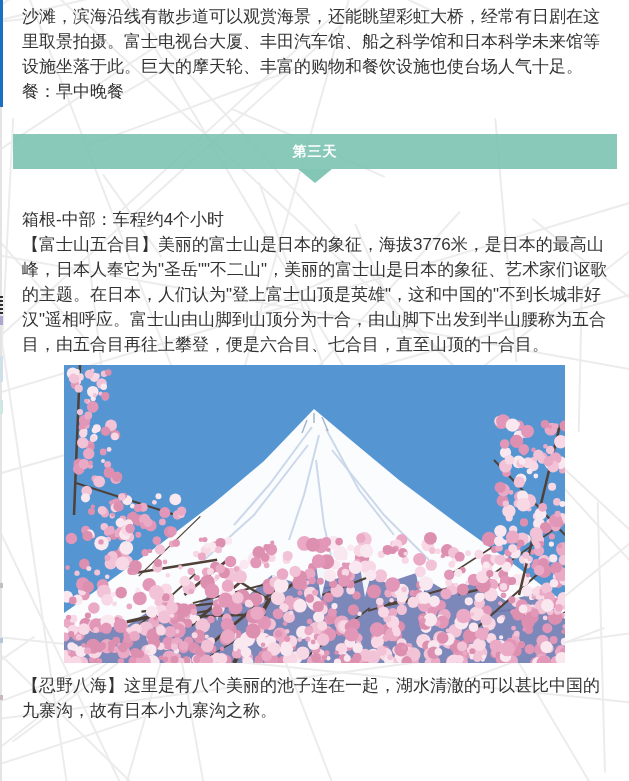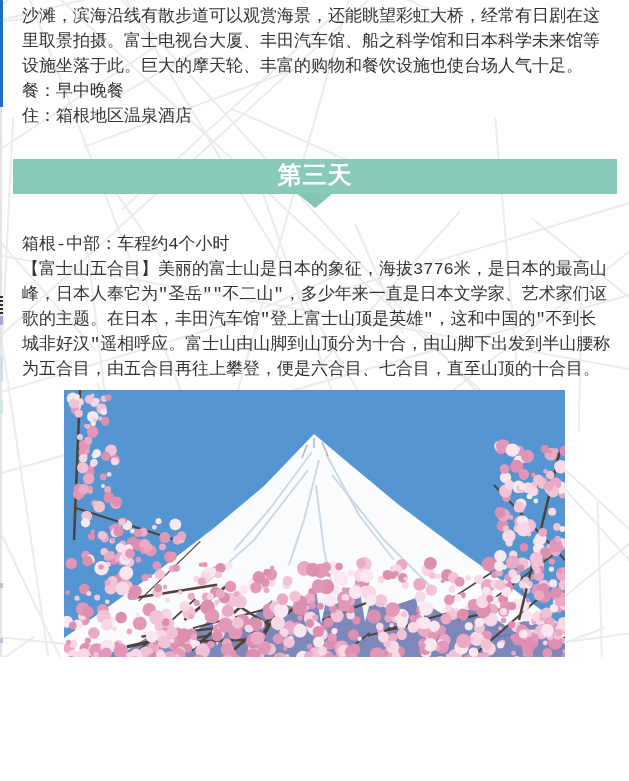--- a/index.html
+++ b/index.html
@@ -1,37 +1,37 @@
 <!DOCTYPE html>
 <html><head>
 <meta charset="utf-8">
 <style>
   html,body{margin:0;padding:0;}
   .page{
-    position:relative;width:629px;height:657px;overflow:hidden;background:#fff;
-    font-family:Liberation Mono, monospace;color:#333;
+    position:relative;width:629px;height:781px;overflow:hidden;background:#fff;
+    font-family:Liberation Sans, sans-serif;color:#333;
   }
   #map-bg{position:absolute;left:0;top:0;width:629px;height:781px;z-index:0;}
   #map-lines line{stroke:#ececec;stroke-width:2;stroke-linecap:round;}
   .left-edge{position:absolute;left:0;top:0;width:4px;height:781px;z-index:3;}
   .left-accent{position:absolute;left:0;top:0;width:3px;height:107px;background:#1a6fc0;}
   .left-rule{position:absolute;left:0;top:107px;width:2px;height:674px;background:#e4e4e4;}
   .tick{position:absolute;left:0;width:3px;}
   .tick-dashes{top:296px;height:18px;background:repeating-linear-gradient(to bottom,#2e2e2e 0 2px,transparent 2px 4px);}
   .tick-lav{top:316px;height:9px;background:#a9a9d0;}
   .tick-blue{top:356px;height:26px;background:#cfe0ea;}
   .tick-teal{top:400px;height:14px;background:#cfe7e2;}
   .tick-g1{top:583px;height:5px;background:#c0c0c0;}
   .tick-g2{top:638px;height:5px;background:#b5c4d6;}
   .tick-g3{top:695px;height:5px;background:#c9b8c2;}
   .content{position:absolute;left:0;top:0;width:629px;z-index:2;padding:4px 0 0 0;}
   .para{margin:0 17px 0 22px;font-size:17px;line-height:25px;color:#333;}
   .day-banner{
     margin:30px 12px 0 13px;height:35px;line-height:35px;text-align:center;
-    background:rgba(118,192,174,0.86);color:#fff;font-size:24px;font-weight:bold;
+    background:rgba(118,192,174,0.86);color:#fff;font-size:14px;font-weight:bold;
     letter-spacing:1px;
   }
   .banner-arrow{
     width:0;height:0;margin:0 auto;
     border-left:17px solid transparent;border-right:17px solid transparent;
     border-top:14px solid rgba(118,192,174,0.9);
   }
   .route{margin-top:24px;}
   .photo{display:block;width:501px;height:298px;margin:8px auto 0 auto;}
   .photo svg{display:block;width:501px;height:298px;}
@@ -148,29 +148,28 @@
     <div class="tick tick-teal"></div>
     <div class="tick tick-g1"></div>
     <div class="tick tick-g2"></div>
     <div class="tick tick-g3"></div>
   </div>
 
   <div class="content">
 
     <p class="para">沙滩，滨海沿线有散步道可以观赏海景，还能眺望彩虹大桥，经常有日剧在这里取景拍摄。富士电视台大厦、丰田汽车馆、船之科学馆和日本科学未来馆等设施坐落于此。巨大的摩天轮、丰富的购物和餐饮设施也使台场人气十足。</p>
     <p class="para">餐：早中晚餐</p>
-    <p class="para">住：箱根地区温泉酒店</p>
 
     <div class="day-banner">
       <span>第三天</span>
     </div>
     <div class="banner-arrow"></div>
 
     <p class="para route">箱根-中部：车程约4个小时</p>
-    <p class="para">【富士山五合目】美丽的富士山是日本的象征，海拔3776米，是日本的最高山峰，日本人奉它为"圣岳""不二山"，多少年来一直是日本文学家、艺术家们讴歌的主题。在日本，丰田汽车馆"登上富士山顶是英雄"，这和中国的"不到长城非好汉"遥相呼应。富士山由山脚到山顶分为十合，由山脚下出发到半山腰称为五合目，由五合目再往上攀登，便是六合目、七合目，直至山顶的十合目。</p>
+    <p class="para">【富士山五合目】美丽的富士山是日本的象征，海拔3776米，是日本的最高山峰，日本人奉它为"圣岳""不二山"，美丽的富士山是日本的象征、艺术家们讴歌的主题。在日本，人们认为"登上富士山顶是英雄"，这和中国的"不到长城非好汉"遥相呼应。富士山由山脚到山顶分为十合，由山脚下出发到半山腰称为五合目，由五合目再往上攀登，便是六合目、七合目，直至山顶的十合目。</p>
 
     <div class="photo" role="img" aria-label="富士山雪峰与樱花">
       <svg viewBox="0 0 501 298" xmlns="http://www.w3.org/2000/svg">
 
         <rect x="0" y="0" width="501" height="298" fill="#5596d2"></rect>
 
         <path fill="#fafcfe" d="M250,44 L200,96 L150,138 L95,180 L40,220 L0,248 L0,298 L501,298 L501,238 L448,198 L395,160 L335,115 L288,76 Z"></path>
 
         <g stroke="#c7d5e8" stroke-width="2" fill="none" opacity="0.9">
           <path d="M248,62 L205,120 L170,160"></path>
@@ -1270,15 +1269,16 @@
             <circle cx="459.4" cy="139.6" r="6.8" fill="#f7d8e4"></circle>
             <circle cx="475.1" cy="205.2" r="5.3" fill="#eaaac6"></circle>
             <circle cx="459.1" cy="244.0" r="4.4" fill="#fae8f0"></circle>
             <circle cx="495.1" cy="242.8" r="3.8" fill="#eaaac6"></circle>
             <circle cx="498.5" cy="138.9" r="3.0" fill="#fae8f0"></circle>
             <circle cx="448.4" cy="60.2" r="6.6" fill="#fae8f0"></circle>
           </g>
       </svg>
     </div>
 
+    <p class="para oshino">【忍野八海】这里是有八个美丽的池子连在一起，湖水清澈的可以甚比中国的九寨沟，故有日本小九寨沟之称。</p>
 
   </div>
 </div>
 
 </body></html>

